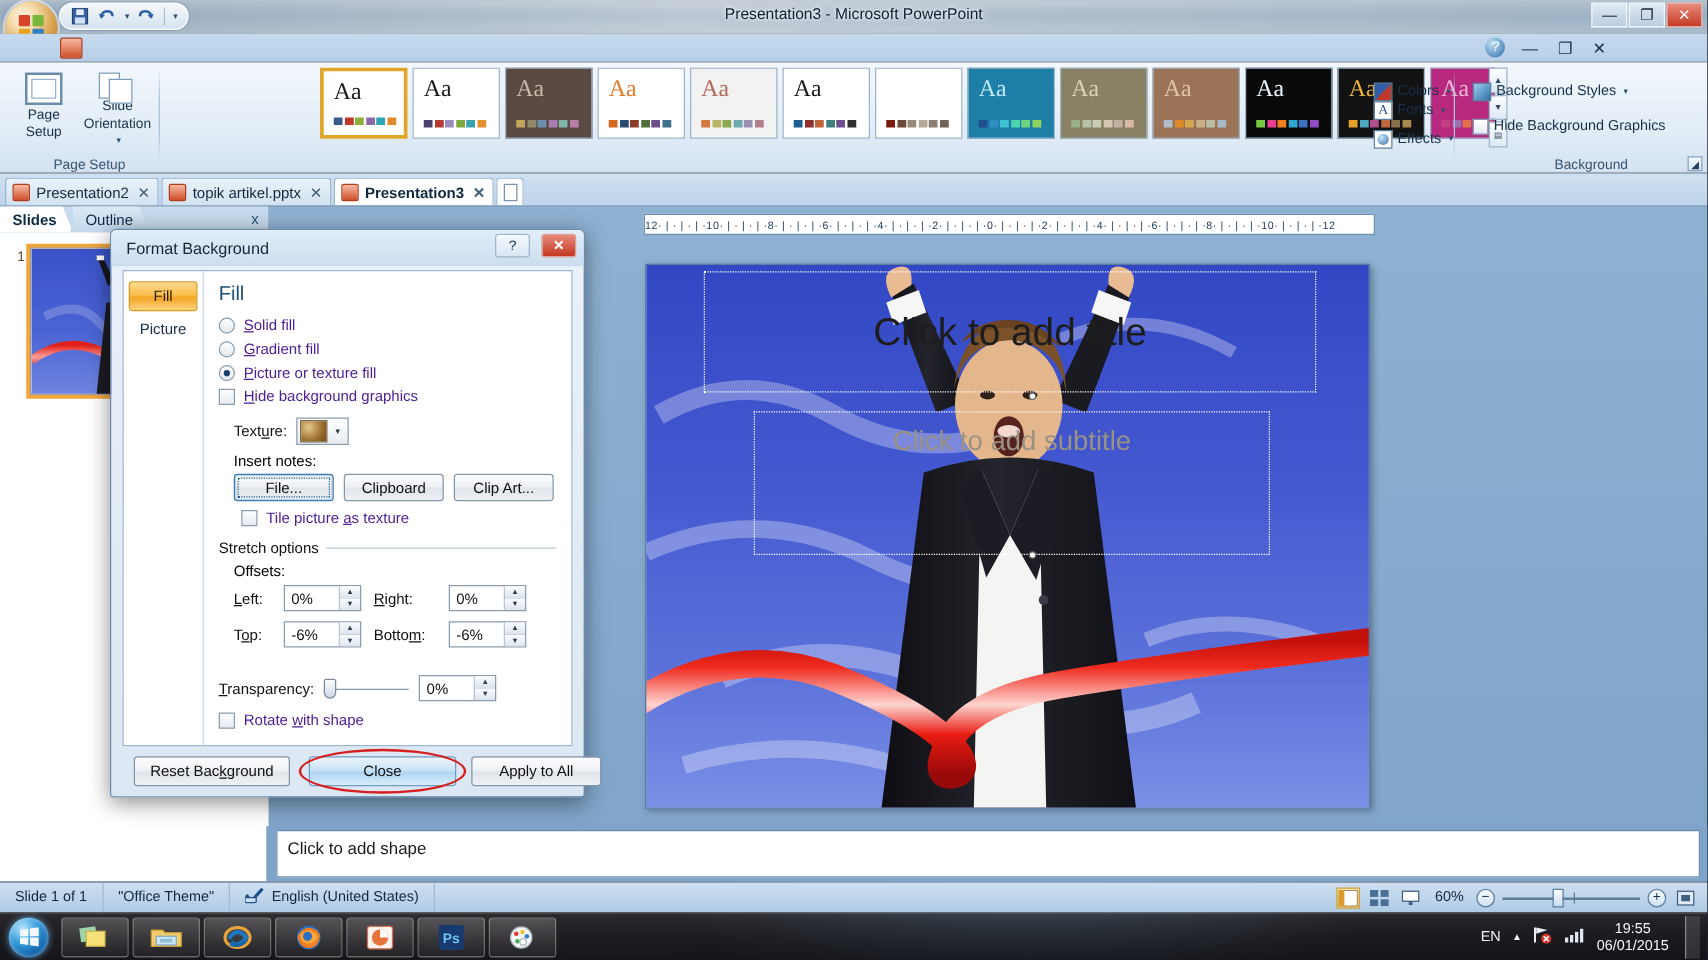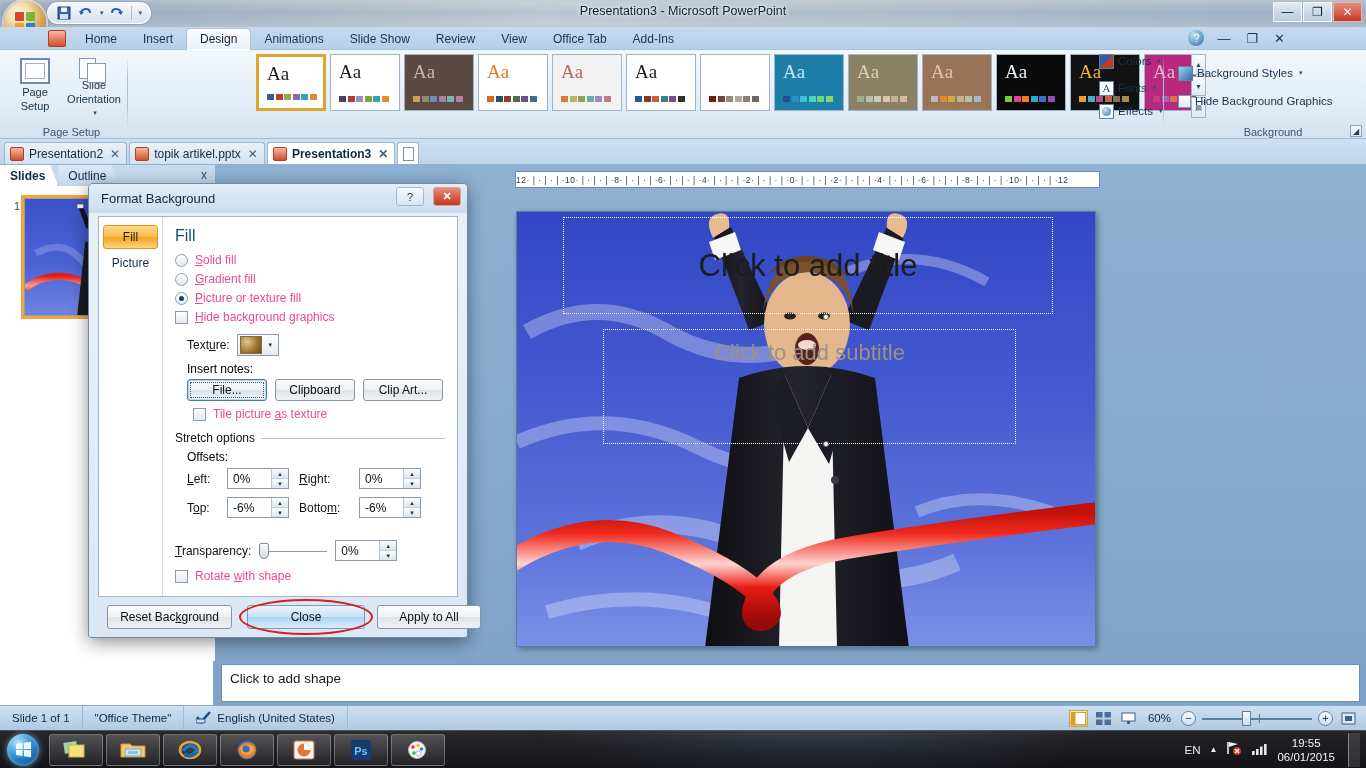--- a/index.html
+++ b/index.html
@@ -289,21 +289,21 @@
     background: #fff; border: 1px solid #9eb6cd;
   }
   .dlg-nav { position: absolute; left: 0; top: 0; width: 64px; bottom: 0; border-right: 1px solid #c9d6e3; padding-top: 8px; }
   .navitem { height: 24px; margin: 0 4px 2px 4px; display: flex; align-items: center; justify-content: center; font-size: 12px; color: #1d3category; color:#16304b; cursor: pointer; border-radius: 3px; }
   .navitem.sel {
     background: linear-gradient(180deg,#ffd98e 0%,#f9bf4d 45%,#f5a623 55%,#fbd382 100%);
     border: 1px solid #d99a1e; color: #2a1c00;
   }
   .dlg-pane { position: absolute; left: 64px; top: 0; right: 0; bottom: 0; padding: 10px 12px; }
   .pane-h { font-size: 16px; color: #1a4e79; margin-bottom: 8px; }
-  .radio-row, .chk-row { display: flex; align-items: center; gap: 7px; margin-bottom: 5px; font-size: 12px; color: #ec4899; }
+  .radio-row, .chk-row { display: flex; align-items: center; gap: 7px; margin-bottom: 5px; font-size: 12px; color: #4c1d95; }
   .radio {
     width: 13px; height: 13px; border-radius: 50%; flex: none;
     background: linear-gradient(180deg,#fefefe,#e3e9ef); border: 1px solid #8b9cac;
     display: flex; align-items: center; justify-content: center;
   }
   .radio.on::after { content:""; width: 5px; height: 5px; border-radius: 50%; background: #16406b; }
   .cb { width: 13px; height: 13px; flex: none; background: linear-gradient(180deg,#fdfdfd,#e6ebf0); border: 1px solid #8b9cac; }
   u { text-decoration: underline; }
   .row { display: flex; align-items: center; gap: 7px; margin-bottom: 6px; font-size: 12px; color: #111; }
   .texture-btn {
@@ -424,31 +424,20 @@
 
     <div class="winbtns">
       <div class="winbtn">—</div>
       <div class="winbtn">❐</div>
       <div class="winbtn close">✕</div>
     </div>
   </div>
 
   <div class="ribbon-tabbar">
     <div class="pp-icon-tab"></div>
-    <div class="rtabs" id="ribbon-tabs">
-        <div class="rtab">Home</div>
-        <div class="rtab">Insert</div>
-        <div class="rtab active">Design</div>
-        <div class="rtab">Animations</div>
-        <div class="rtab">Slide Show</div>
-        <div class="rtab">Review</div>
-        <div class="rtab">View</div>
-        <div class="rtab">Office Tab</div>
-        <div class="rtab">Add-Ins</div>
-      </div>
     <div class="ribbon-help">
       <div class="helpbtn">?</div>
       <span class="minibtn">—</span>
       <span class="minibtn">❐</span>
       <span class="minibtn">✕</span>
     </div>
   </div>
 
   <div class="ribbon">
 
@@ -616,21 +605,21 @@
                 <i style="background: rgb(176, 72, 111);"></i>
               </span>
             </div>
           </div>
         <div class="gal-nav">
           <div>▲</div>
           <div>▼</div>
           <div>▤</div>
         </div>
       </div>
-      <div class="smallbtn" style="left:965px; top:0;justify-content:center;">
+      <div class="smallbtn" style="left:965px; top:12px;justify-content:center;">
         <span class="ic-sq" style="background:linear-gradient(135deg,#2f5fa8 50%,#c0392b 50%);"></span>
         <span>Colors</span>
         <span class="caret">▾</span>
       </div>
       <div class="smallbtn" style="left:965px; top:27px;">
         <span class="ic-sq" style="display:flex;align-items:center;justify-content:center;color:#1f4e8c;font-family:'Liberation Serif',serif;font-size:11px;background:#fff;">A</span>
         <span>Fonts</span>
         <span class="caret">▾</span>
       </div>
       <div class="smallbtn" style="left:965px; top:50px;">

